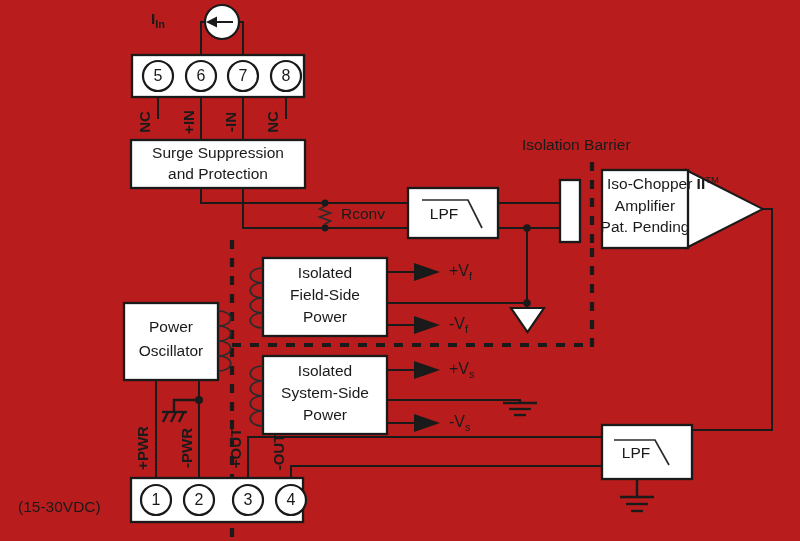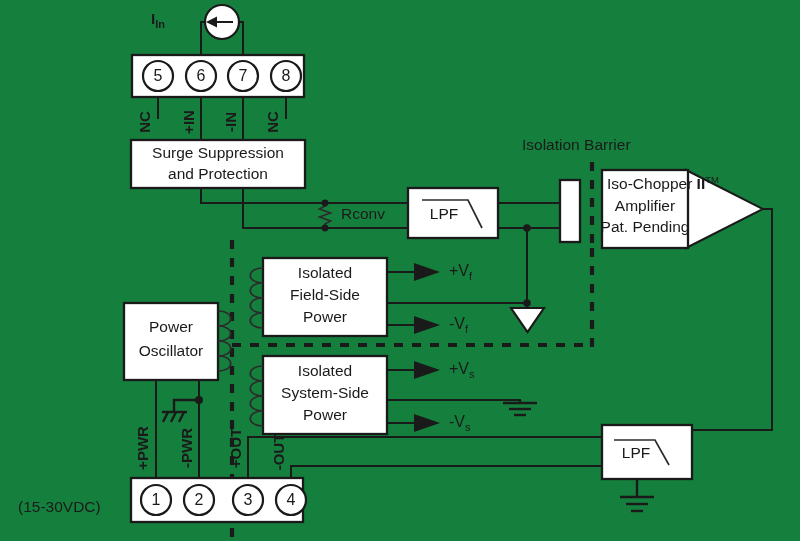--- a/index.html
+++ b/index.html
@@ -10,21 +10,21 @@
   body {
     width: 800px;
     height: 541px;
     font-family: "Liberation Sans", sans-serif;
     overflow: hidden;
   }
   #diagram-root {
     position: relative;
     width: 800px;
     height: 541px;
-    background: #15803d;
+    background: #b91c1c;
   }
   svg#schematic {
     position: absolute;
     left: 0;
     top: 0;
     width: 800px;
     height: 541px;
     display: block;
   }
   .wire {

